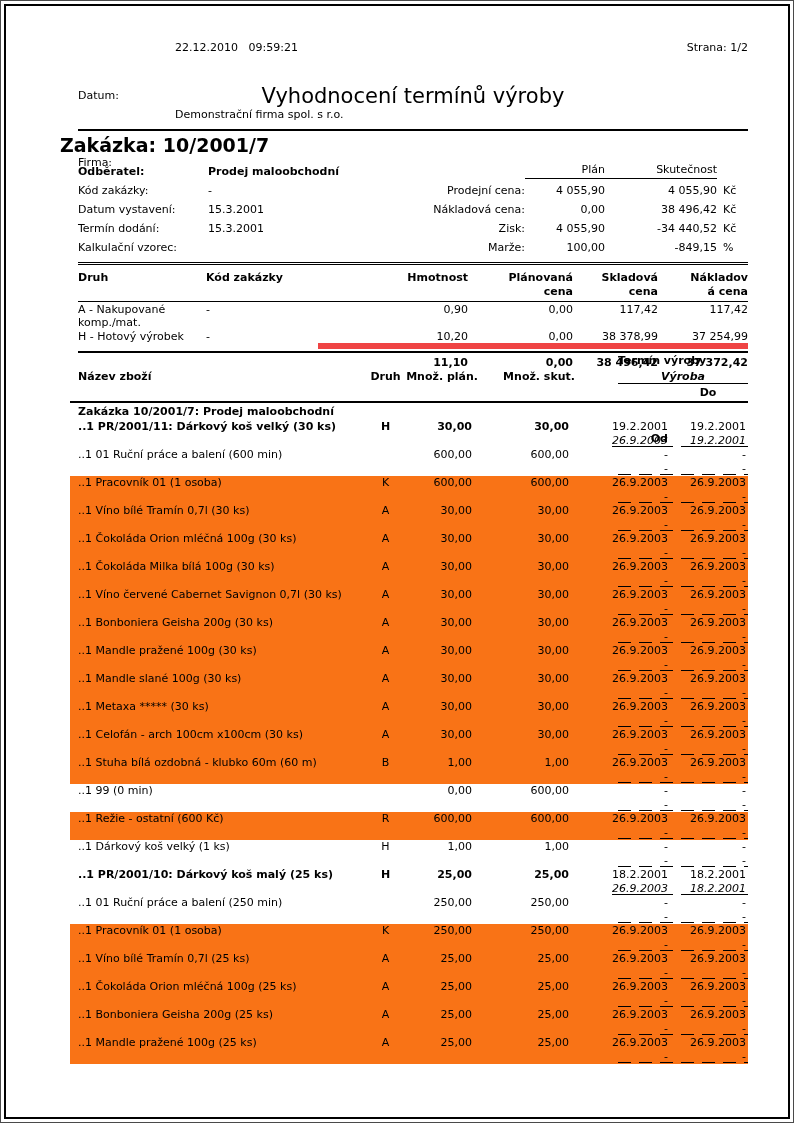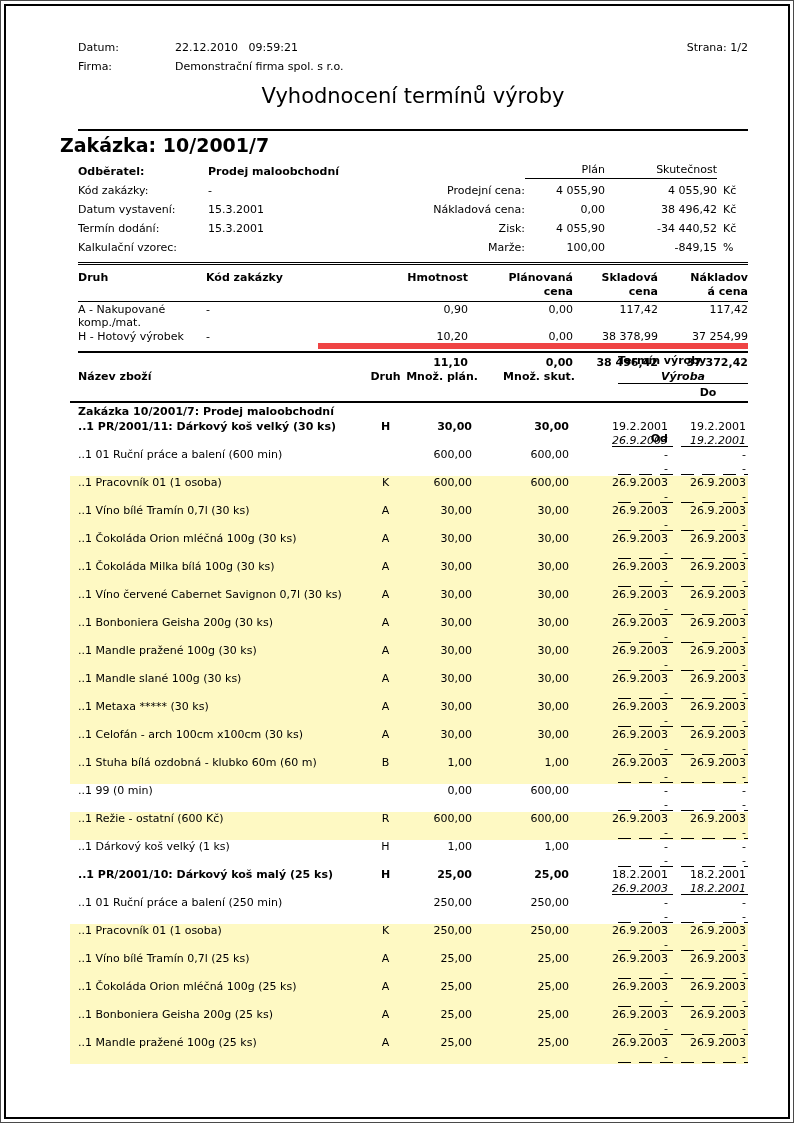--- a/index.html
+++ b/index.html
@@ -4,21 +4,21 @@
 <style>
   html,body{margin:0;padding:0;background:#fff;}
   body{width:794px;height:1123px;position:relative;overflow:hidden;
        font-family:"DejaVu Sans","Liberation Sans",sans-serif;color:#000;}
   .frame-outer{position:absolute;inset:0;border:1px solid #4a4a4a;box-sizing:border-box;}
   .frame-inner{position:absolute;left:4px;top:4px;right:4px;bottom:4px;border:2px solid #000;}
 
   
   .meta{position:absolute;left:78px;top:38px;width:670px;font-size:11px;line-height:19px;}
   .meta-row{position:relative;display:flex;}
-  .meta-label{width:97px;}
+  .meta-label{width:97px;margin-top:48px;}
   .meta-value{white-space:pre;}
   .meta-page{position:absolute;right:0;top:0;}
 
   
   .title{position:absolute;left:78px;top:84px;width:670px;text-align:center;
          font-size:21px;font-weight:normal;}
 
   .rule1{position:absolute;left:78px;top:129px;width:670px;border-top:2px solid #000;}
   .order-heading{position:absolute;left:60px;top:134px;font-size:19px;font-weight:bold;}
 
@@ -57,21 +57,21 @@
              font-weight:bold;font-style:italic;border-bottom:1px solid #000;}
   .th-oddo{position:absolute;left:548px;top:32px;width:130px;display:flex;font-weight:bold;}
   .th-od{width:50px;text-align:right;margin-top:46px;}
   .th-do{width:80px;text-align:center;}
 
   .items{position:absolute;left:70px;top:403px;width:678px;font-size:11px;}
   .group-header{height:17px;line-height:17px;font-weight:bold;padding-left:8px;}
   .irow{position:relative;display:grid;height:28px;
         grid-template-columns:298px 35px 75px 97px 93px 80px;
         grid-template-rows:14px 14px;line-height:14px;}
-  .irow.hl{background:#fef9c3;}
+  .irow.hl{background:#f97316;}
   .c-name{grid-column:1;grid-row:1;padding-left:8px;white-space:nowrap;}
   .c-druh{grid-column:2;grid-row:1;text-align:center;}
   .c-plan{grid-column:3;grid-row:1;text-align:right;padding-right:6px;}
   .c-skut{grid-column:4;grid-row:1;text-align:right;padding-right:6px;}
   .c-od1{grid-column:5;grid-row:1;text-align:right;}
   .c-do1{grid-column:6;grid-row:1;text-align:right;padding-right:2px;}
   .c-od2{grid-column:5;grid-row:2;text-align:right;}
   .c-do2{grid-column:6;grid-row:2;text-align:right;padding-right:2px;}
   .irow.bold .c-name,.irow.bold .c-druh,.irow.bold .c-plan,.irow.bold .c-skut{font-weight:bold;}
   .irow.u2 .c-od2,.irow.u2 .c-do2{font-style:italic;text-decoration:underline;text-underline-offset:2px;}

